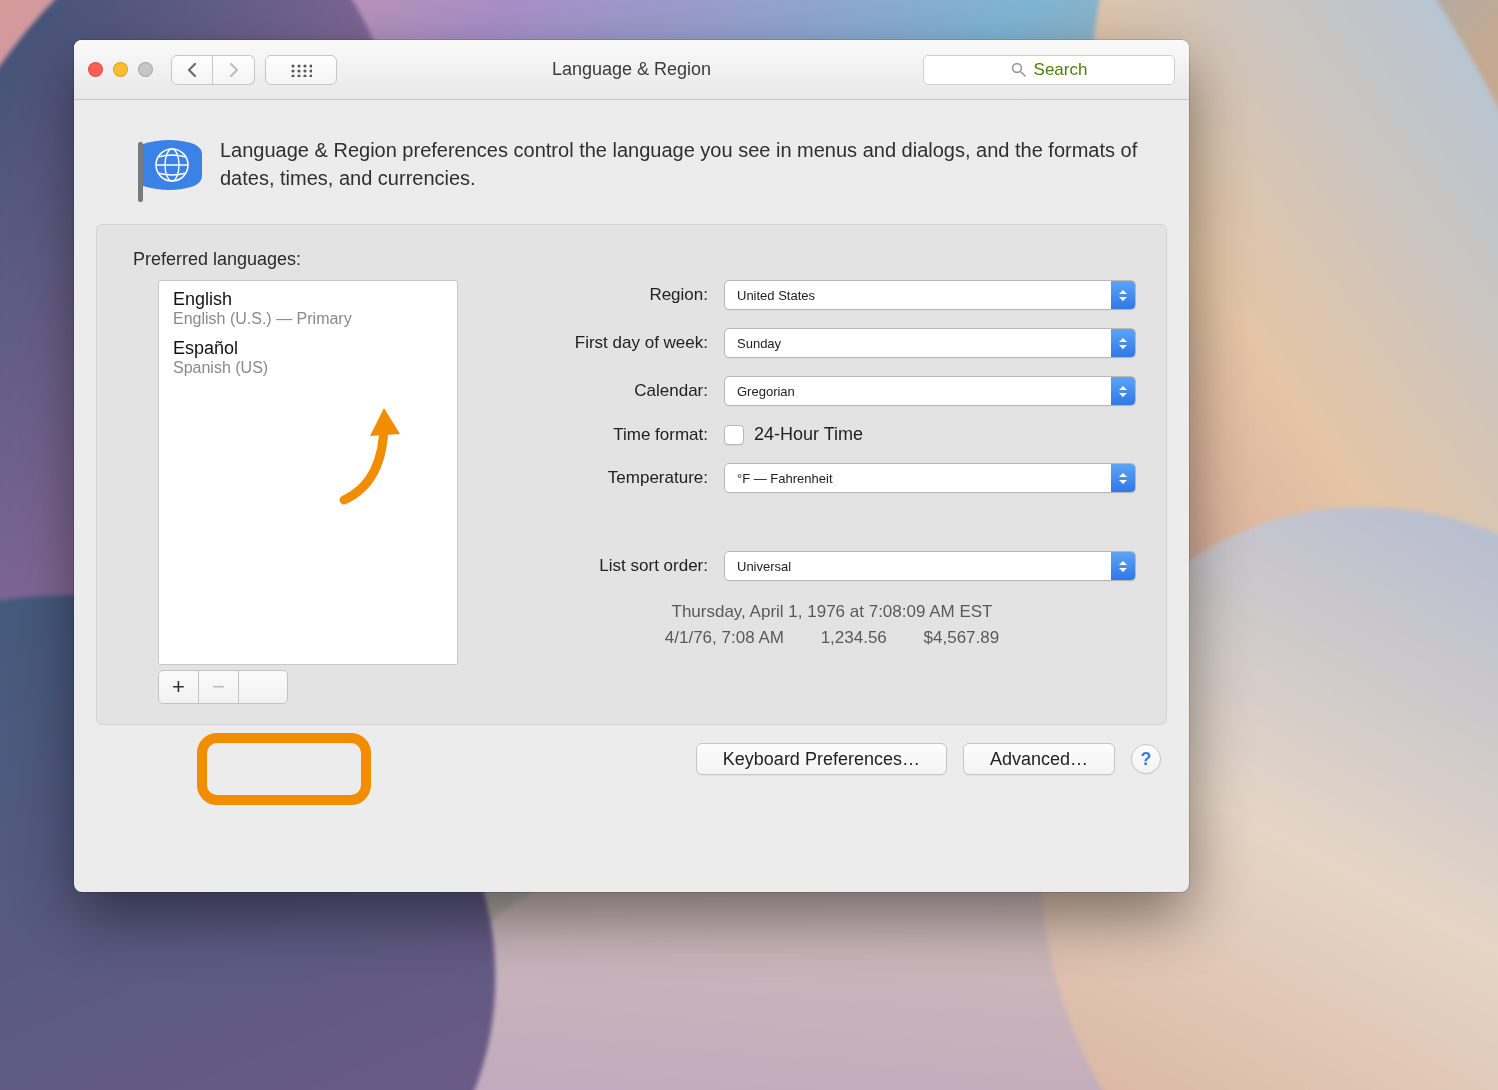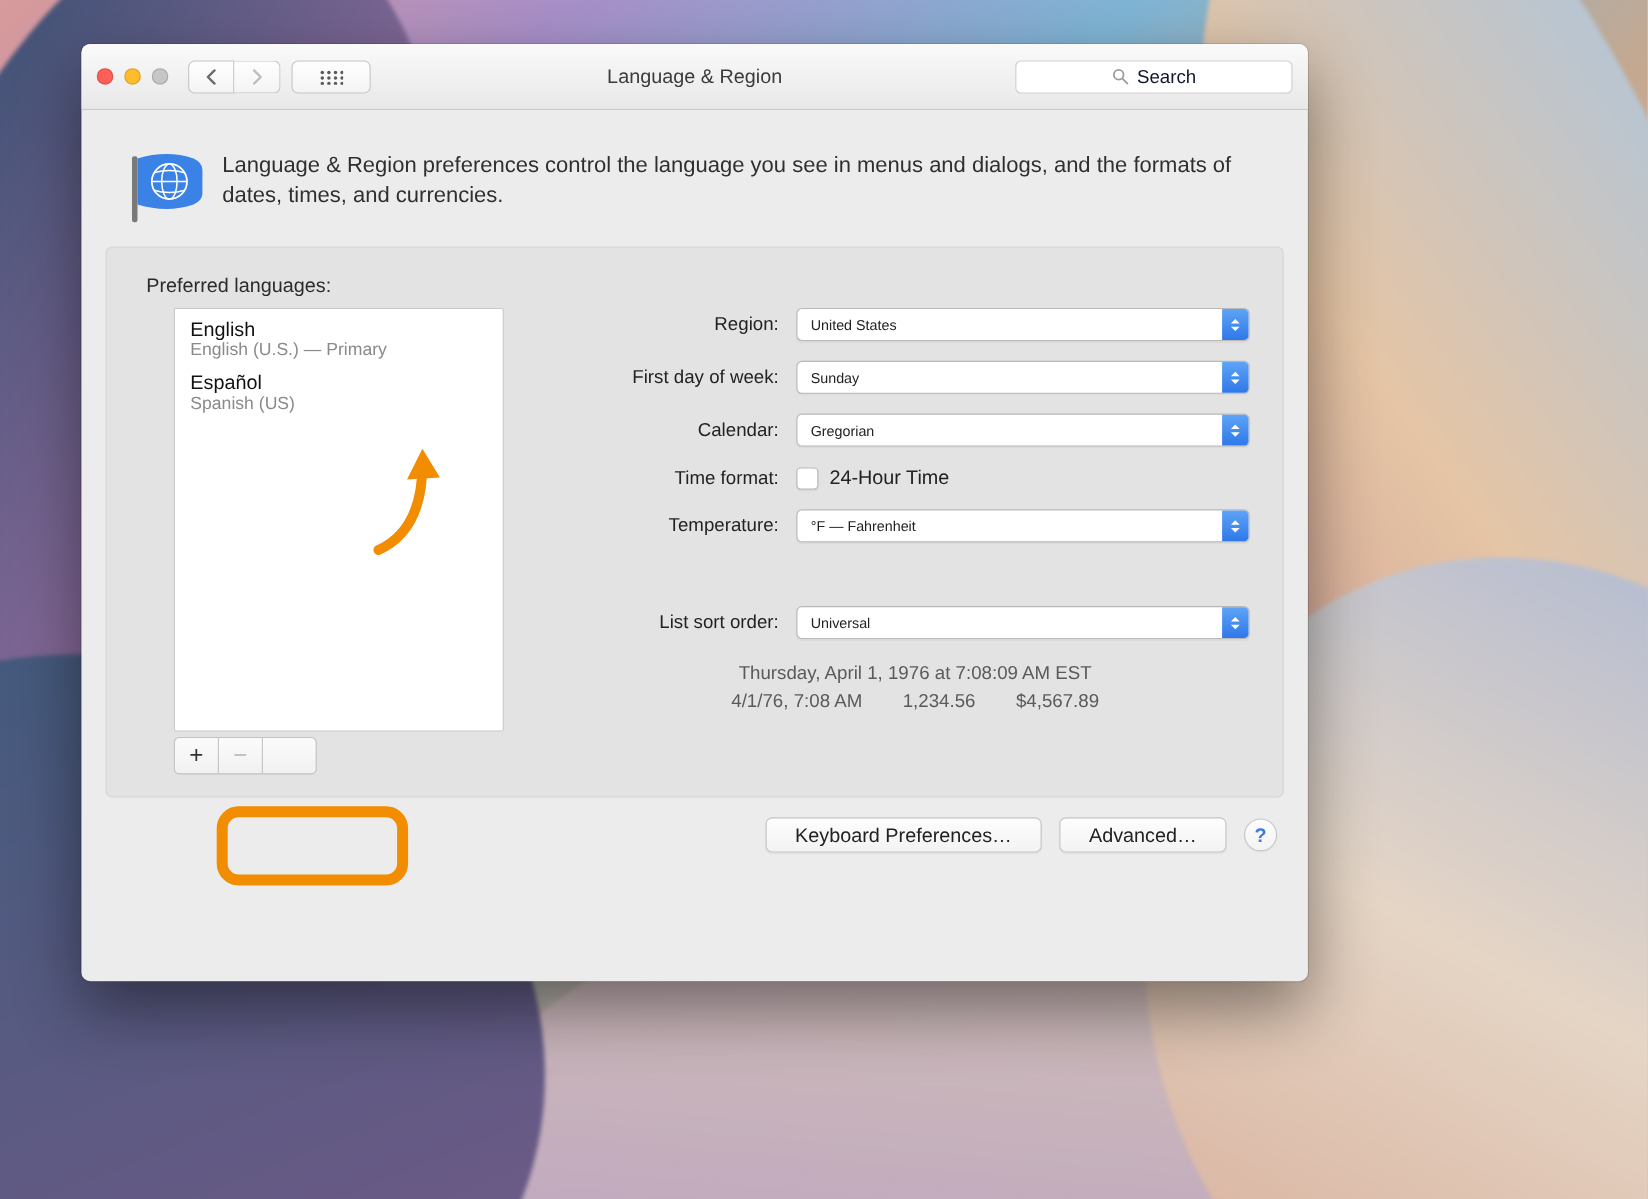--- a/index.html
+++ b/index.html
@@ -52,25 +52,25 @@
     height:30px;width:42px;background:linear-gradient(#fefefe,#f4f4f4);
     border:1px solid #c7c7c7;border-radius:6px;display:flex;align-items:center;justify-content:center;
     margin-left:10px;color:#555;
   }
   .tb-btn.grid{width:72px;}
   .tb-title{
     position:absolute;left:0;right:0;text-align:center;font-size:18px;color:#3b3b3b;font-weight:500;pointer-events:none;
   }
   .search{
     margin-left:auto;height:30px;width:252px;background:#fff;border:1px solid #cfcfcf;border-radius:5px;
-    display:flex;align-items:center;justify-content:center;gap:8px;color:#0f172a;font-size:17px;
+    display:flex;align-items:center;justify-content:center;gap:8px;color:#4d7c0f;font-size:17px;
   }
 
   .header-desc{
-    display:flex;align-items:flex-start;gap:26px;padding:36px 42px 24px 38px;
+    display:flex;align-items:flex-start;gap:26px;padding:36px 42px 24px 56px;
   }
   .flag-icon{
     width:64px;height:64px;position:relative;flex:none;
   }
   .flag-icon svg{width:80px;height:68px;}
   .desc-text{ font-size:20px;color:#2f2f2f;line-height:1.4; }
 
   .panel{
     margin:0 22px 18px 22px;background:#e3e3e3;border:1px solid #d4d4d4;border-radius:6px;
     padding:24px 30px 20px 30px;

